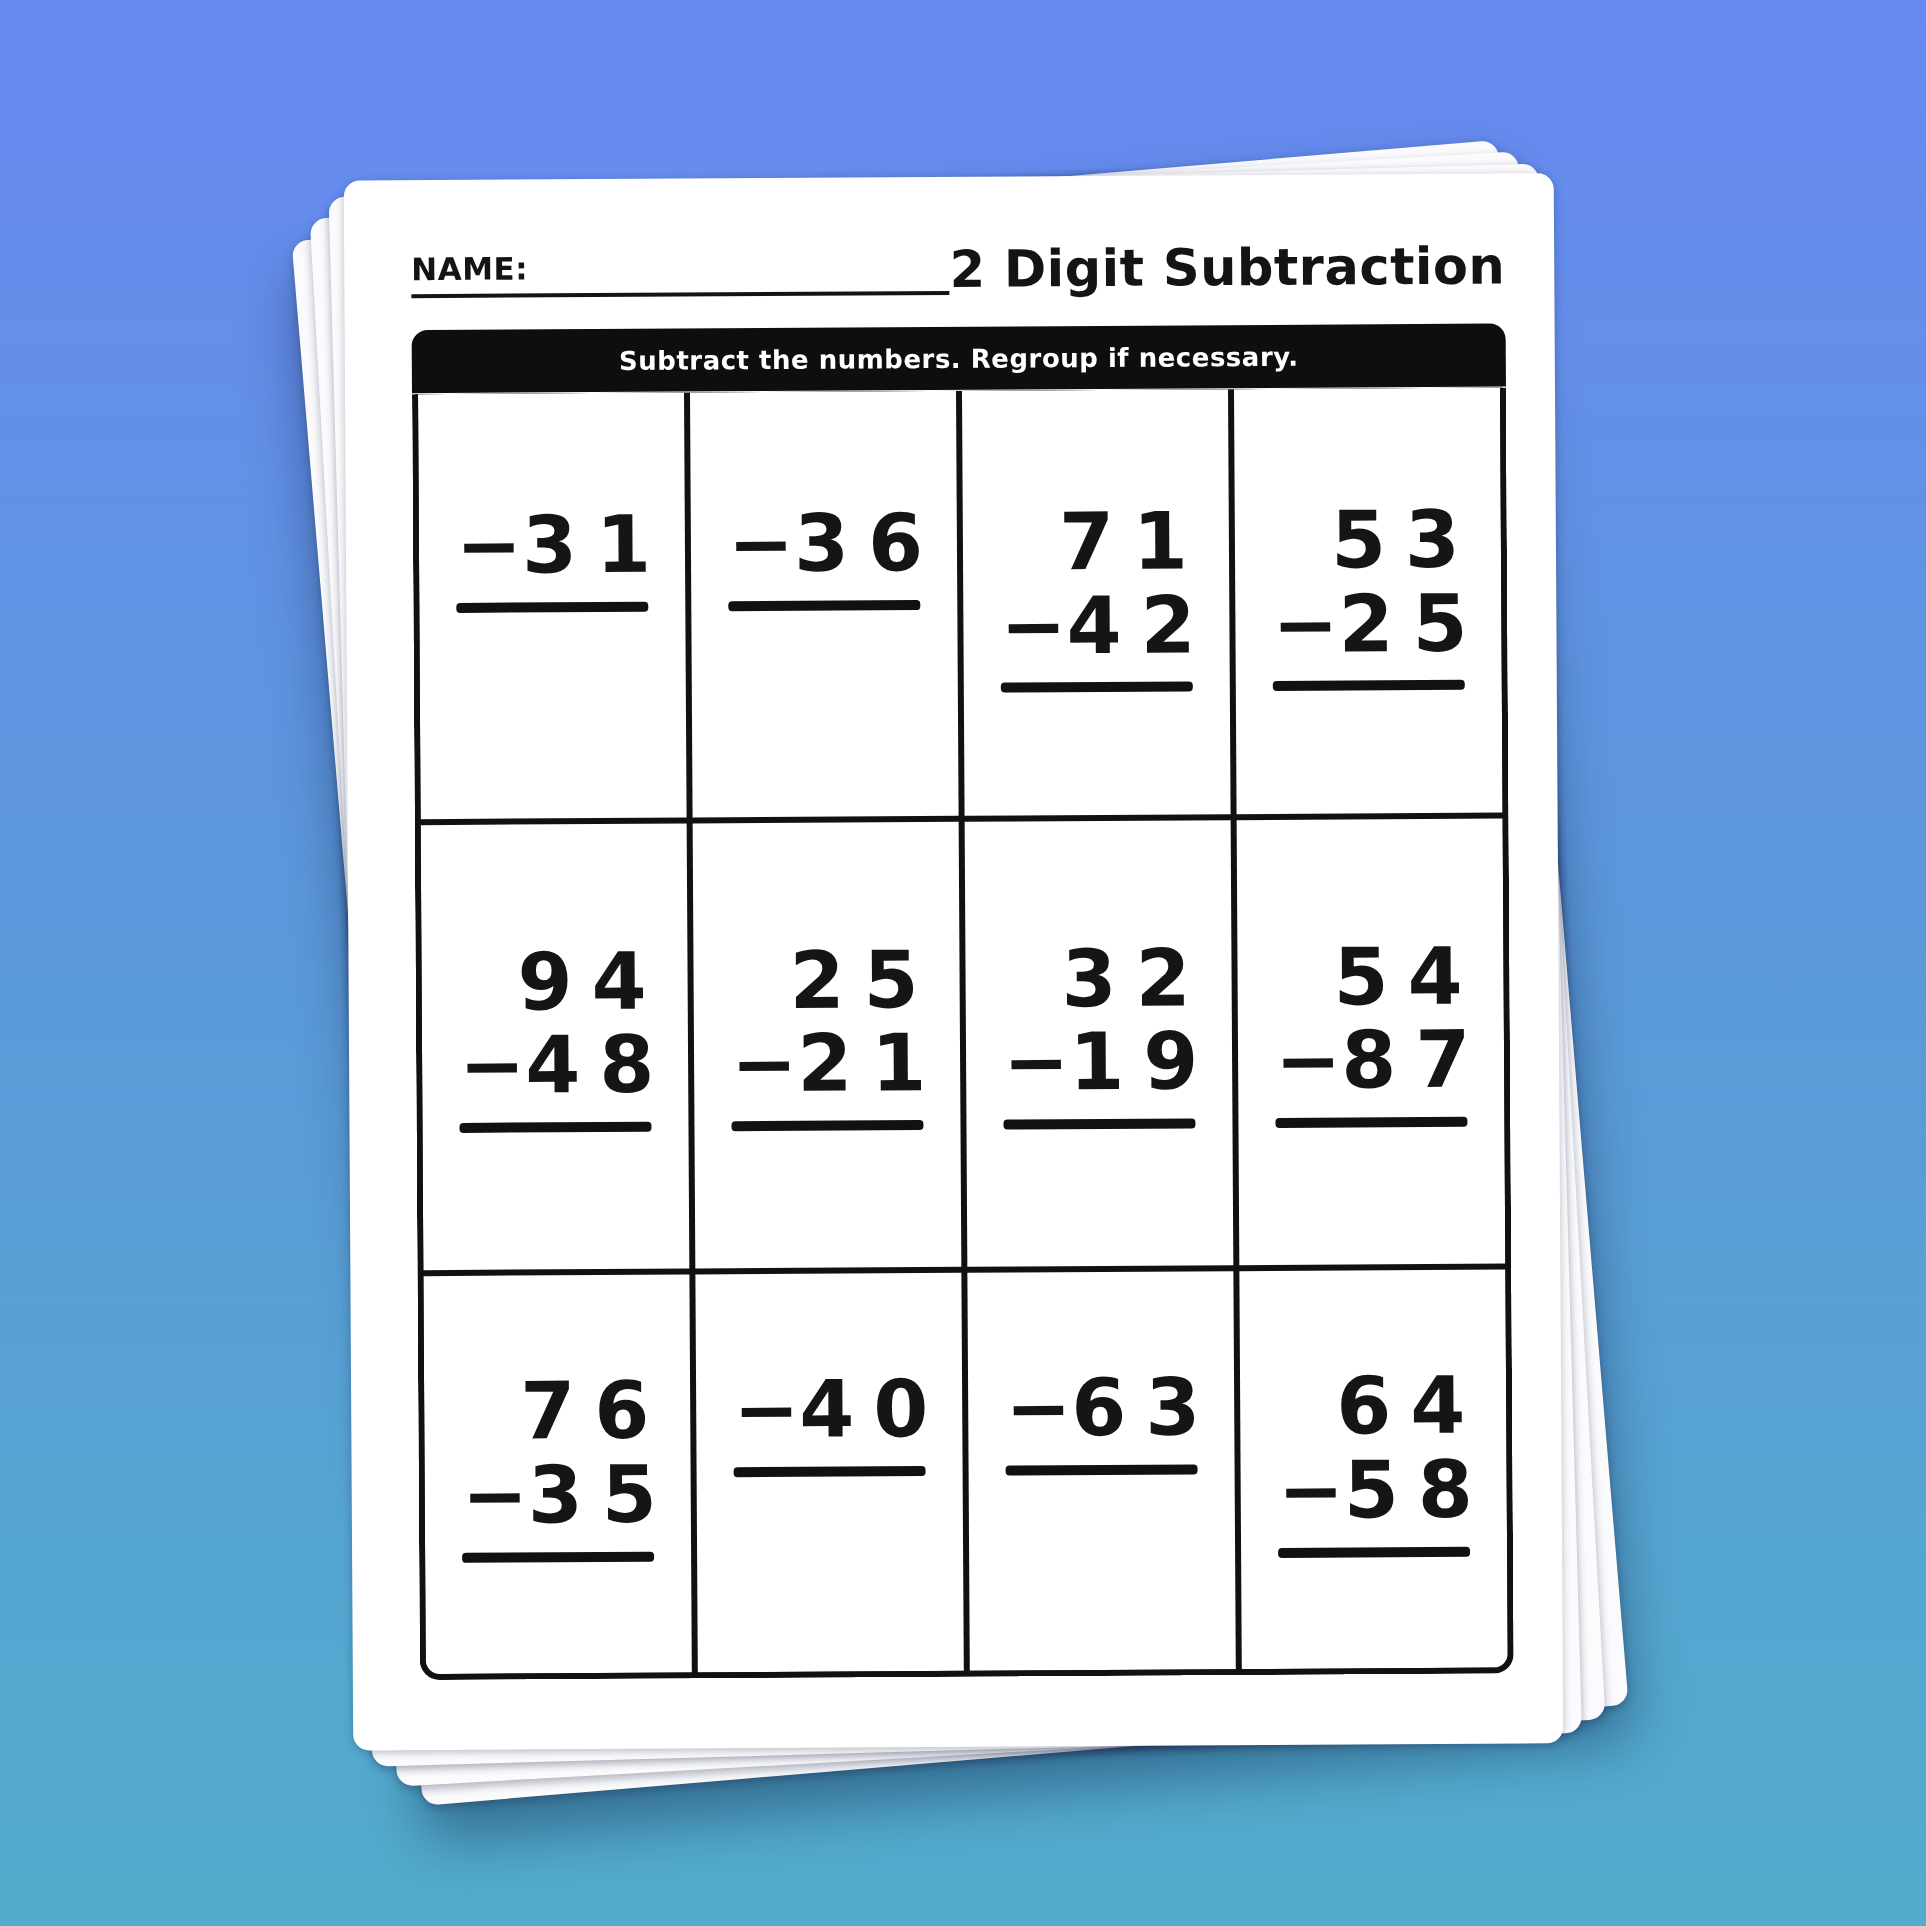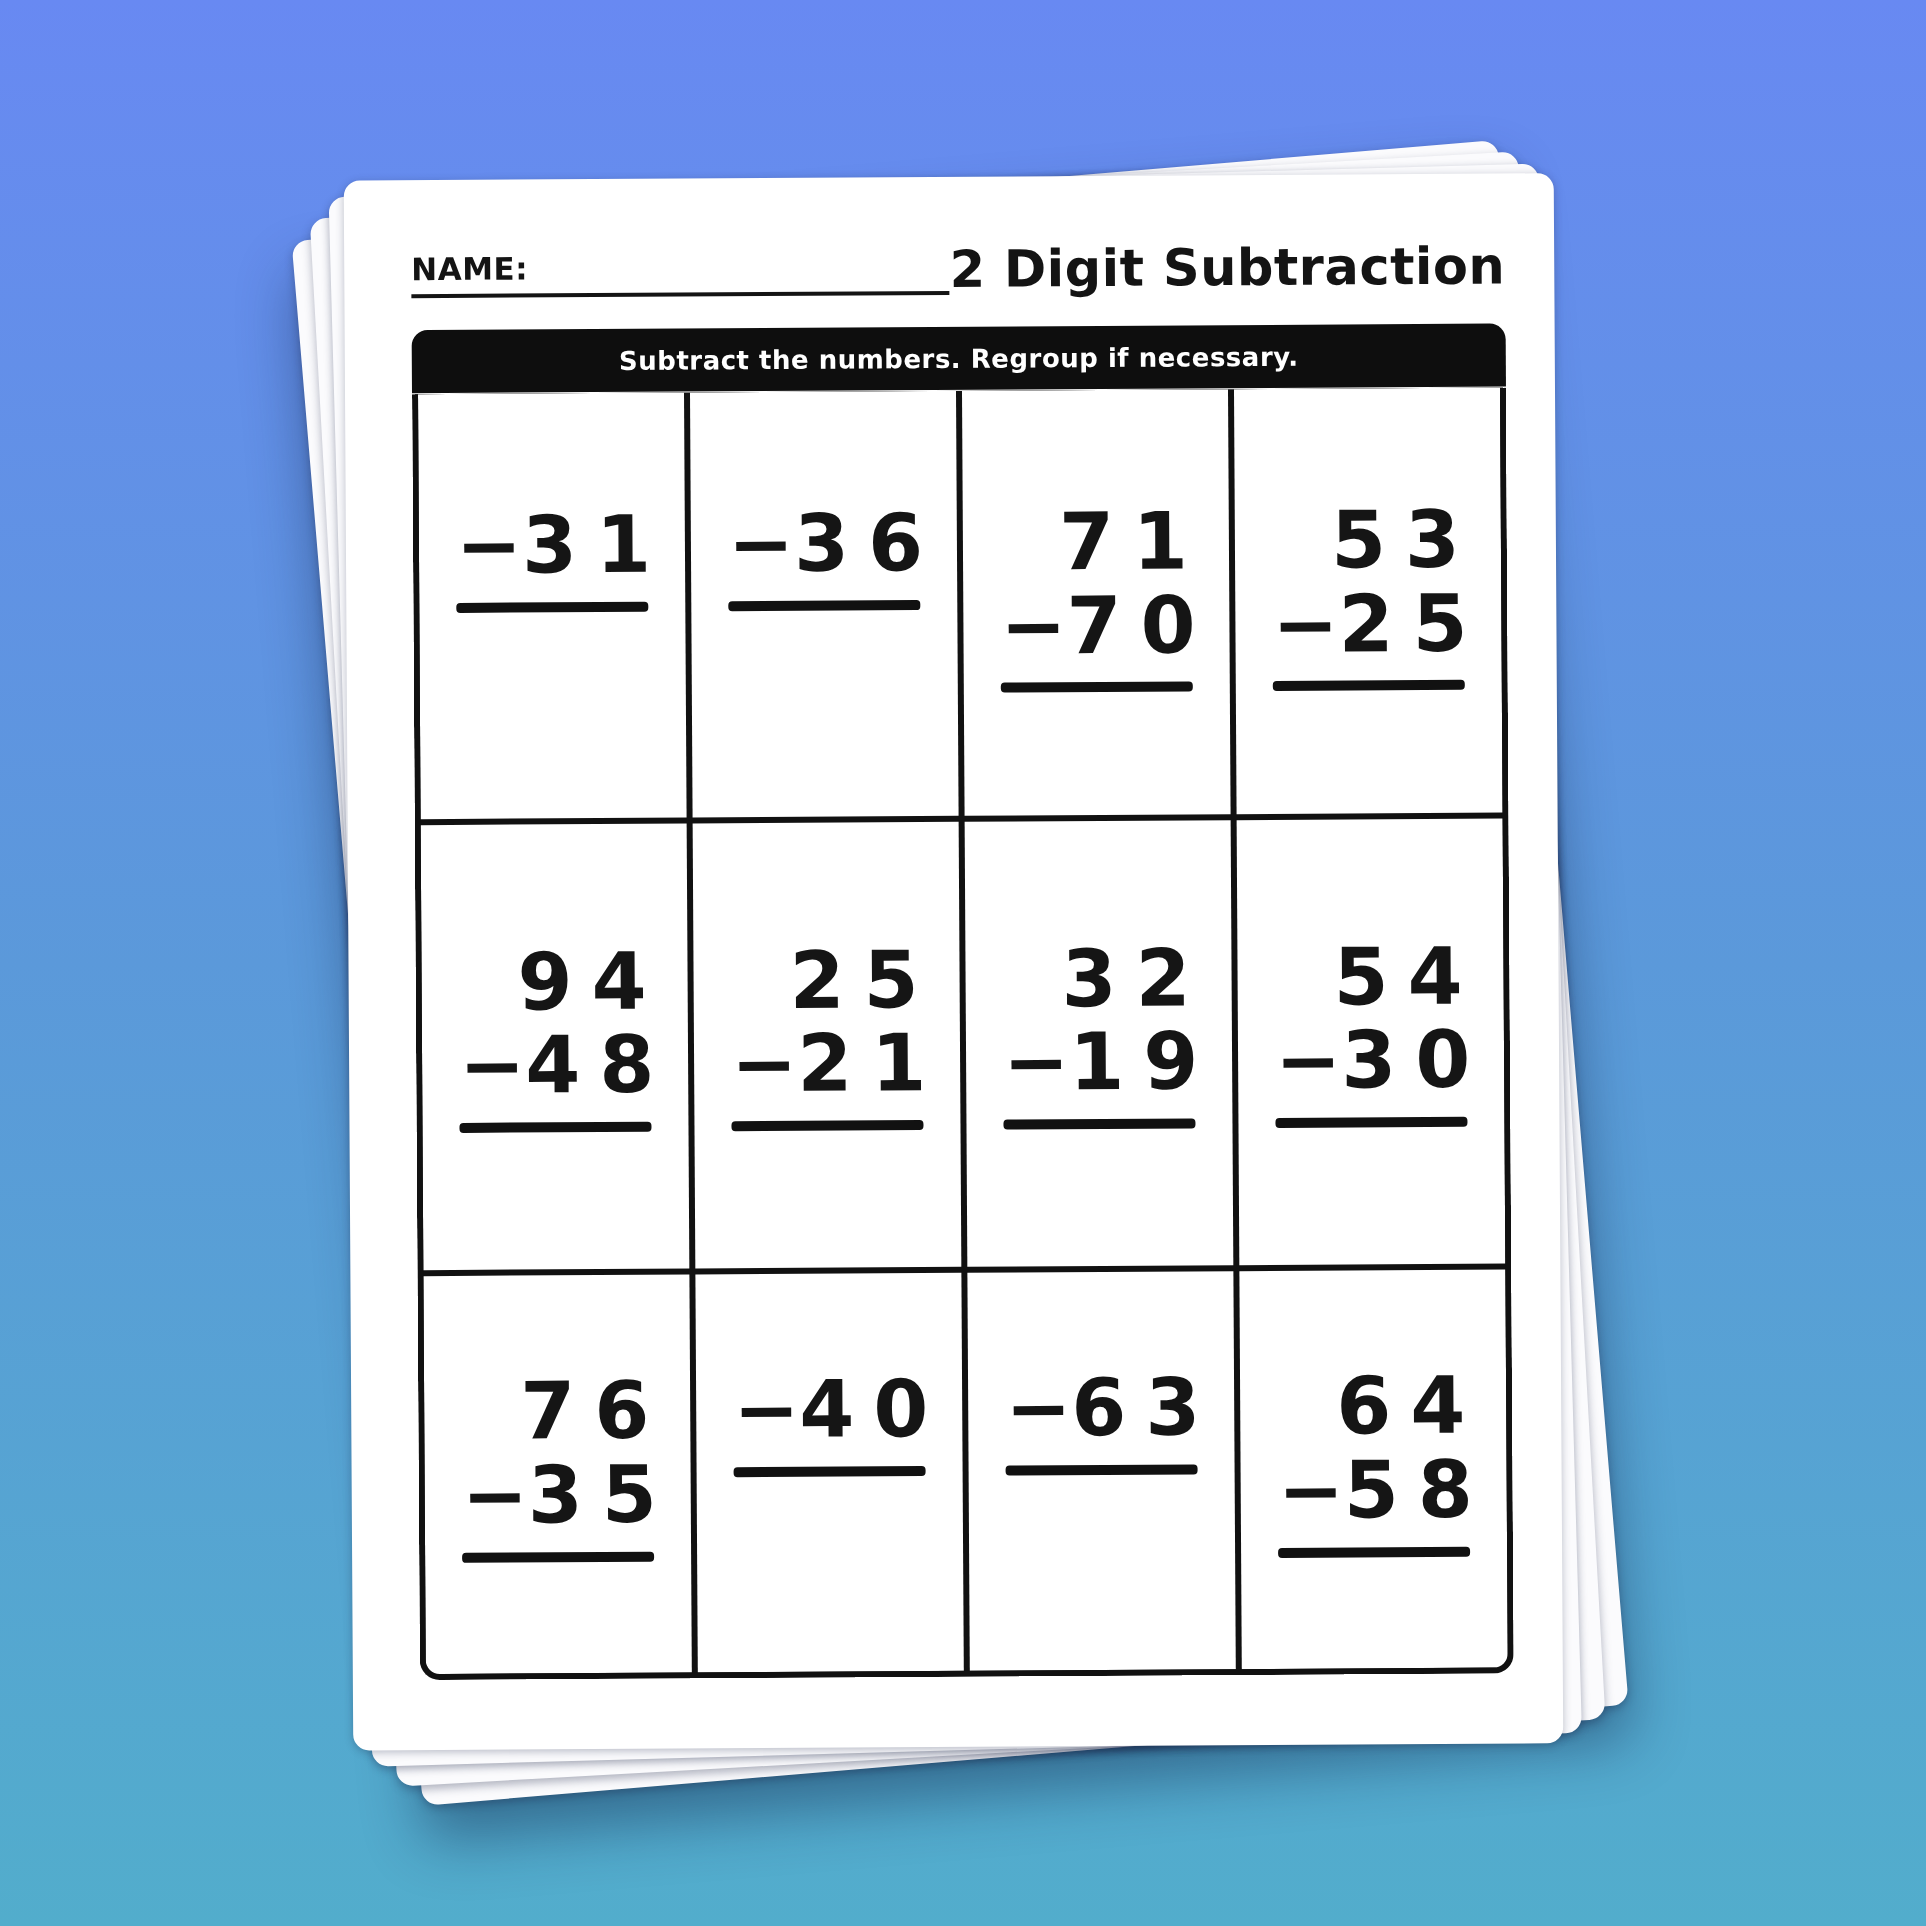--- a/index.html
+++ b/index.html
@@ -104,21 +104,21 @@
             </div>
           <div class="answer-bar"></div>
         </div>
       </div>
 
       <div class="cell">
         <div class="prob">
           <div class="num-line"><span class="digits">71</span></div>
           <div class="sub-line">
               <span class="minus">−</span>
-              <span class="digits">70</span>
+              <span class="digits">42</span>
             </div>
           <div class="answer-bar"></div>
         </div>
       </div>
 
       <div class="cell">
         <div class="prob">
           <div class="num-line"><span class="digits">53</span></div>
           <div class="sub-line">
               <span class="minus">−</span>
@@ -159,21 +159,21 @@
             </div>
           <div class="answer-bar"></div>
         </div>
       </div>
 
       <div class="cell">
         <div class="prob">
           <div class="num-line"><span class="digits">54</span></div>
           <div class="sub-line">
               <span class="minus">−</span>
-              <span class="digits">30</span>
+              <span class="digits">87</span>
             </div>
           <div class="answer-bar"></div>
         </div>
       </div>
 
       <div class="cell">
         <div class="prob">
           <div class="num-line"><span class="digits">76</span></div>
           <div class="sub-line">
               <span class="minus">−</span>

